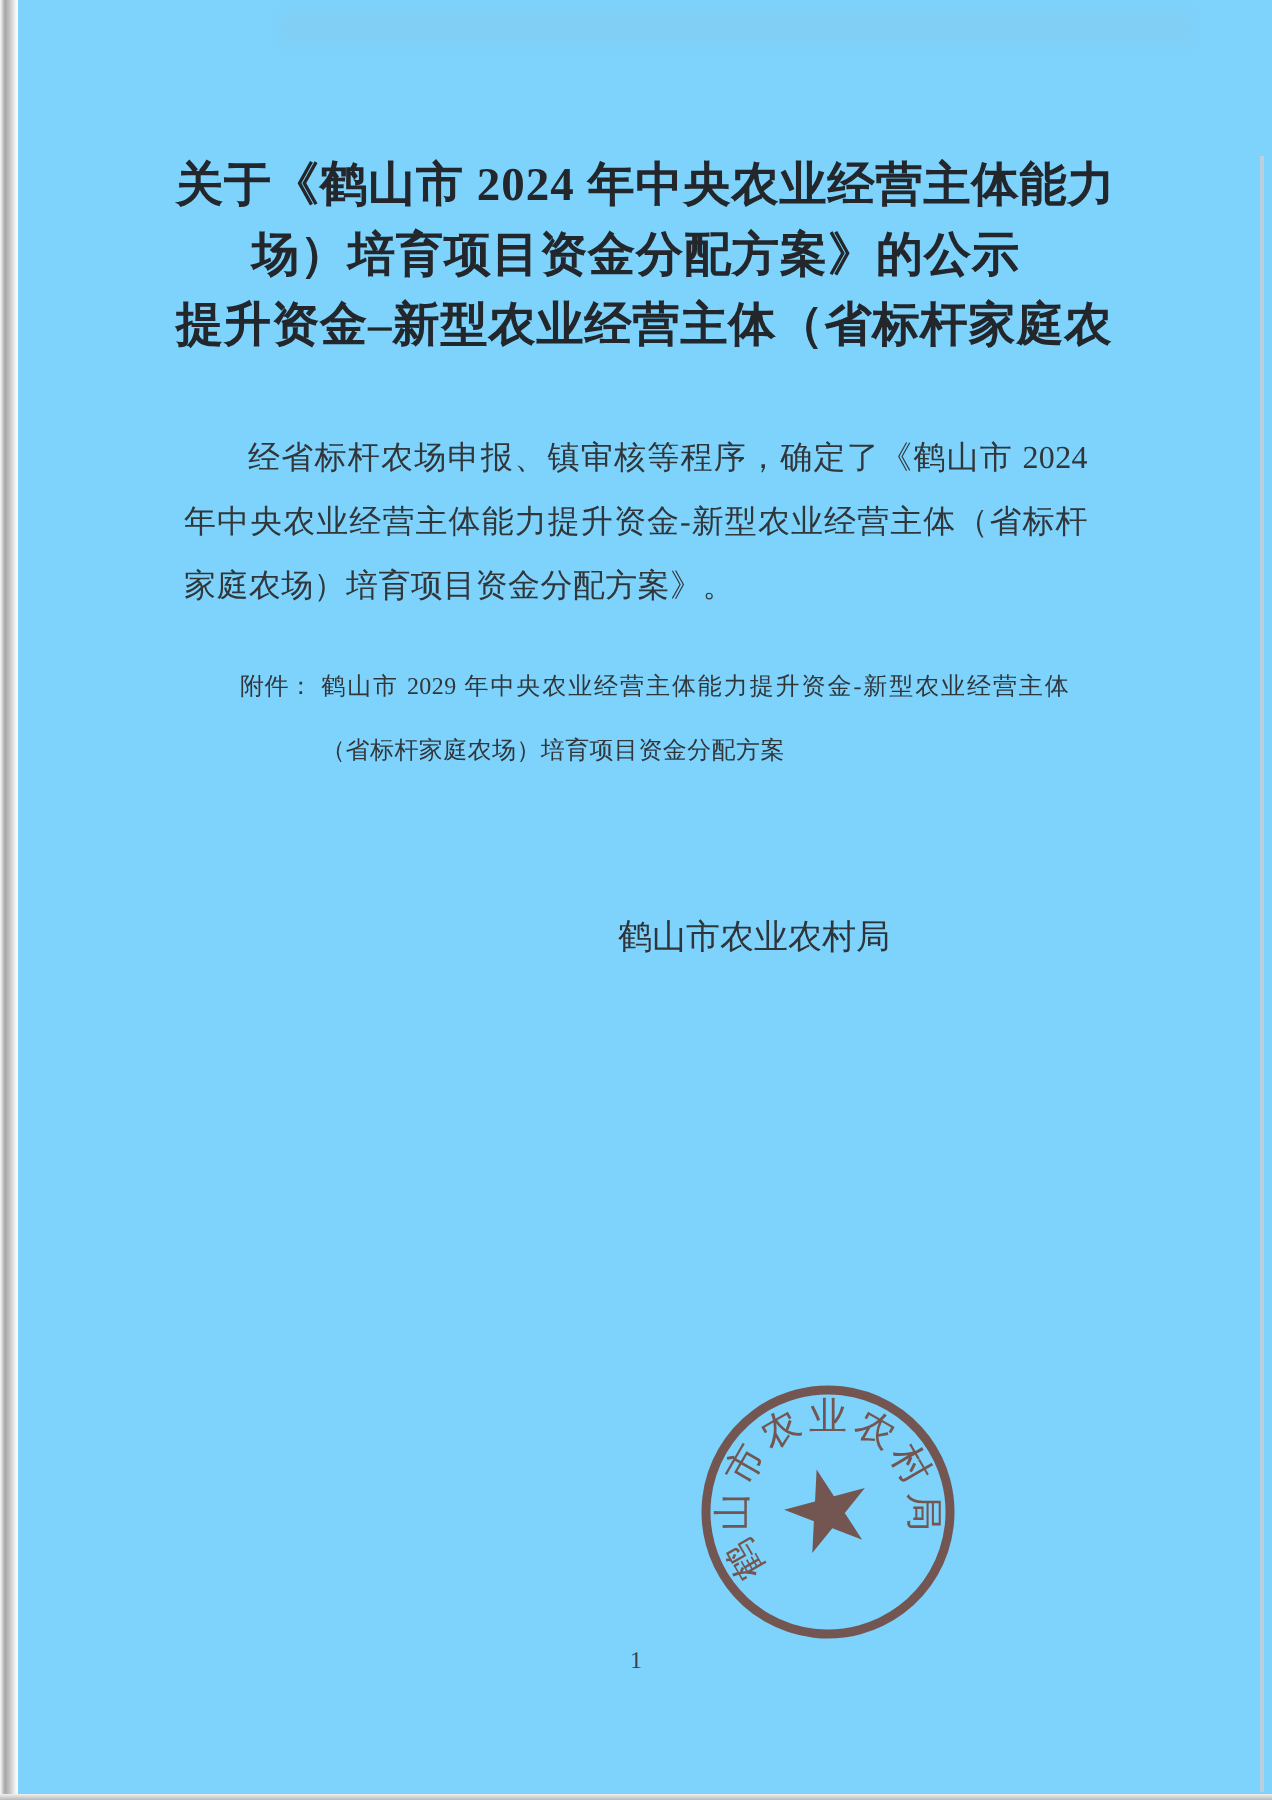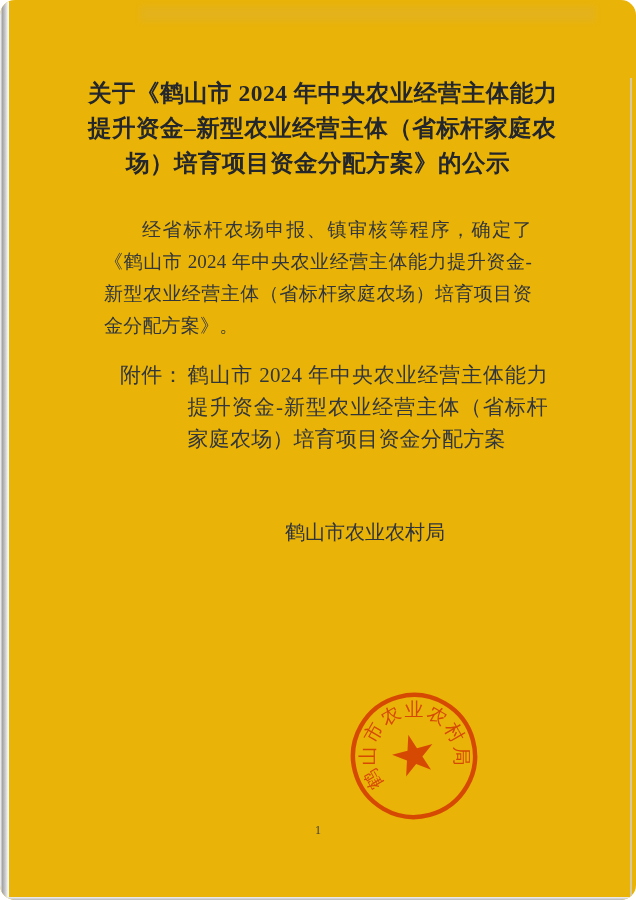--- a/index.html
+++ b/index.html
@@ -4,25 +4,24 @@
 <style>
   html, body {
     margin: 0;
     padding: 0;
     background: #ffffff;
   }
   .page {
     position: relative;
     width: 636px;
     height: 900px;
-    background: #eab308;
+    background: #7dd3fc;
     overflow: hidden;
     font-family: "Liberation Serif", "DejaVu Serif", serif;
     color: #2e3338;
-    border-radius: 15px;
   }
   
   .edge-left {
     position: absolute;
     left: 0; top: 0; bottom: 0;
     width: 9px;
     background: linear-gradient(to right, #fafafa 0%, #a5a5a5 28%, #c6c6c6 55%, #f2f2f2 85%, #ffffff 100%);
   }
   .edge-right {
     position: absolute;
@@ -53,53 +52,53 @@
     font-size: 23.5px;
     line-height: 35px;
     text-align: center;
     color: #23272c;
     letter-spacing: 0.5px;
   }
   .doc-title .t-line {
     white-space: nowrap;
   }
   .body-para {
-    margin: 16px;
-    font-size: 19px;
+    margin: 4px;
+    font-size: 16px;
     line-height: 32px;
     letter-spacing: 0.2px;
     text-align: justify;
     text-indent: 2em;
     color: #31363b;
   }
   .para-first {
     margin-top: 33px;
   }
   .attachment {
     display: flex;
     margin: 17px 0 0 32px;
-    font-size: 21px;
+    font-size: 12px;
     line-height: 32px;
     letter-spacing: 0.2px;
     color: #31363b;
   }
   .attachment .att-label {
     flex: 0 0 auto;
     padding-right: 4px;
   }
   .attachment .att-text {
     flex: 1 1 auto;
     max-width: 374px;
     text-align: justify;
   }
   .signature {
     margin-top: 62px;
     padding-right: 103px;
     text-align: right;
-    font-size: 20px;
+    font-size: 17px;
     line-height: 31px;
     color: #2f343a;
   }
   .page-number {
     position: absolute;
     top: 823px; left: 0; right: 0;
     text-align: center;
     font-size: 12px;
     color: #3a3f44;
   }
@@ -122,30 +121,30 @@
 
   <div class="edge-left"></div>
   <div class="edge-right"></div>
   <div class="edge-bottom"></div>
   <div class="top-smudge"></div>
 
   <div class="content">
 
     <div class="doc-title">
       <div class="t-line">关于《鹤山市 2024 年中央农业经营主体能力</div>
+      <div class="t-line">场）培育项目资金分配方案》的公示</div>
       <div class="t-line">提升资金–新型农业经营主体（省标杆家庭农</div>
-      <div class="t-line">场）培育项目资金分配方案》的公示</div>
     </div>
 
     <p class="body-para para-first">经省标杆农场申报、镇审核等程序，确定了《鹤山市 2024 年中央农业经营主体能力提升资金-新型农业经营主体（省标杆家庭农场）培育项目资金分配方案》。</p>
 
 
     <div class="attachment">
       <span class="att-label">附件：</span>
-      <span class="att-text">鹤山市 2024 年中央农业经营主体能力提升资金-新型农业经营主体（省标杆家庭农场）培育项目资金分配方案</span>
+      <span class="att-text">鹤山市 2029 年中央农业经营主体能力提升资金-新型农业经营主体（省标杆家庭农场）培育项目资金分配方案</span>
     </div>
 
     <div class="signature">
       <div>鹤山市农业农村局</div>
     </div>
 
   </div>
 
   <svg class="seal" width="140" height="140" viewBox="0 0 140 140">
     <g transform="rotate(-15 70 70)" fill="#e64b31">

